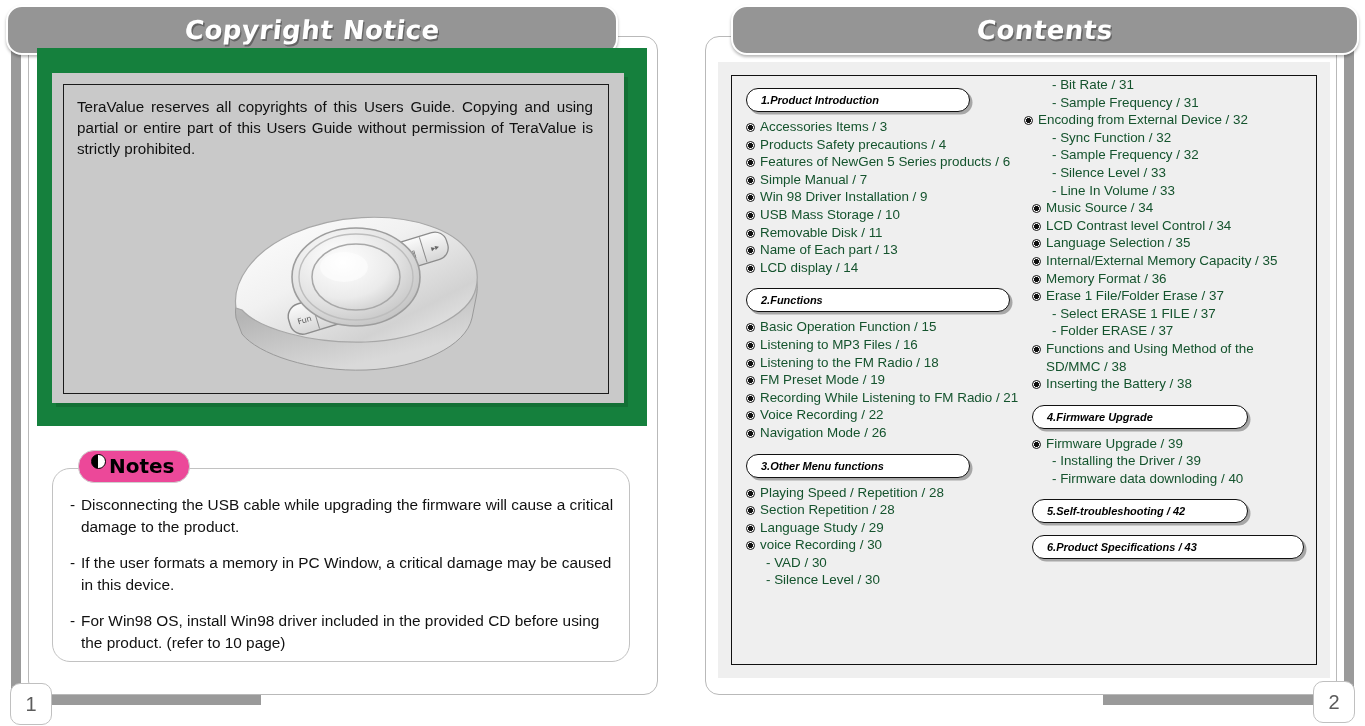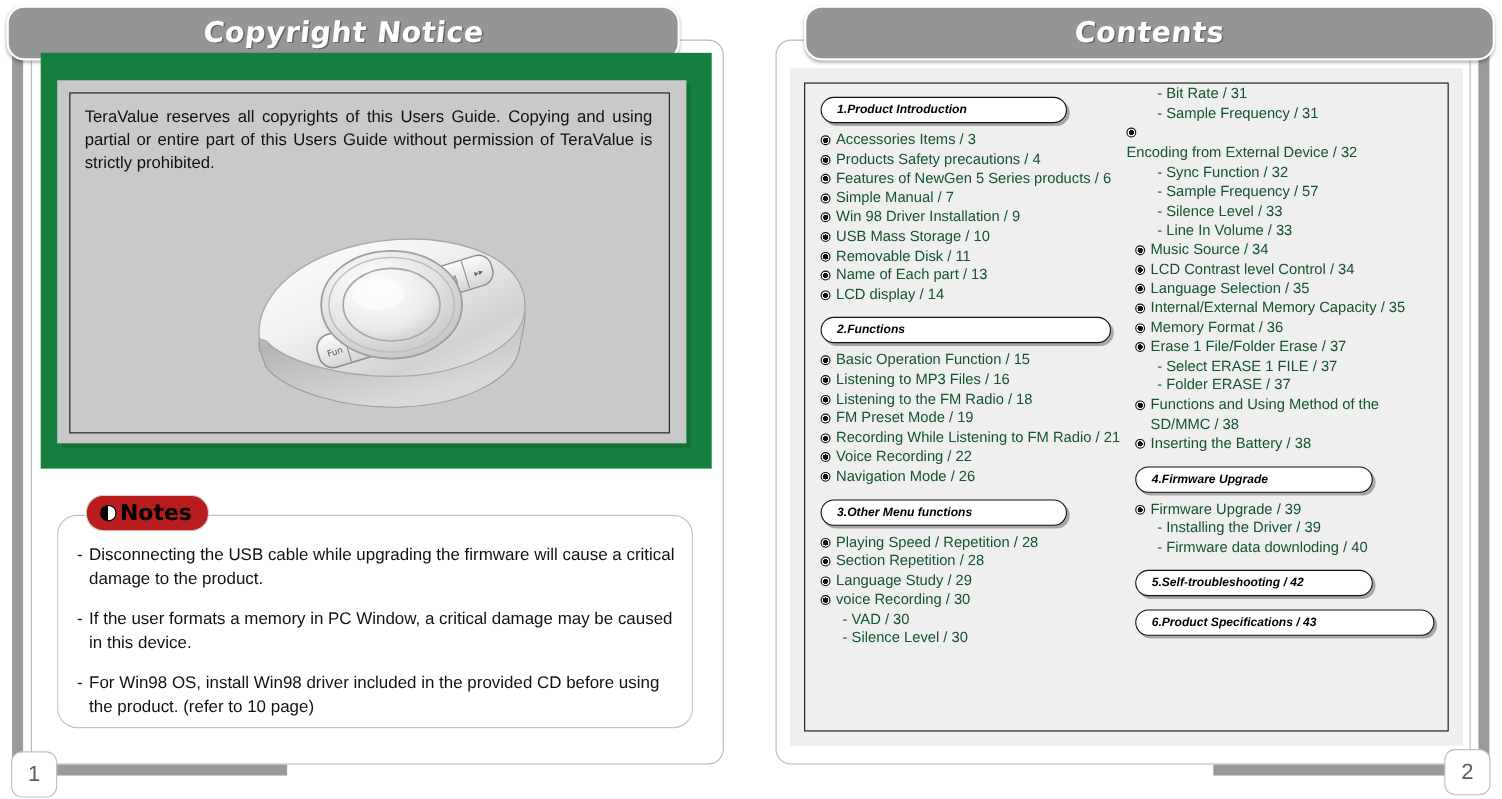--- a/index.html
+++ b/index.html
@@ -98,25 +98,25 @@
   
   .notes-box{
     position:absolute;left:52px;top:468px;width:578px;height:194px;
     border:1px solid #c2c2c2;border-radius:18px;
     background:#ffffff;
     box-sizing:border-box;
   }
   .notes-pill{
     position:absolute;left:78px;top:450px;
     padding:3px 14px 4px 12px;
-    background:#b91c1c;
+    background:#ec4899;
     border:1.5px solid #cfcfcf;
     border-radius:16px;
     font-size:20px;font-weight:bold;color:#000;
-    display:flex;align-items:center;gap:2px;
+    display:flex;align-items:flex-start;gap:2px;
     z-index:3;
     font-family:"DejaVu Sans","Liberation Sans",sans-serif;
   }
   .half-dot{
     width:13px;height:13px;border-radius:50%;
     background:linear-gradient(90deg,#000 0 50%,#fff 50% 100%);
     border:1.6px solid #000;
     display:inline-block;
     margin-right:1px;
   }
@@ -182,21 +182,21 @@
     border:1.6px solid #111;
     background:
       radial-gradient(circle,#111 0 48%,#fff 50% 100%);
     box-sizing:border-box;
   }
   li.lvl1 .txt{flex:1;}
   li.lvl2{padding-left:20px;}
   li.lvl2 .txt{flex:1;}
 
   
-  .col-b .hang{margin-left:-8px;flex-direction:column;}
+  .col-b .hang{margin-left:-8px;}
 
   
   .pagenum{
     position:absolute;
     width:40px;height:40px;
     border:1px solid #c0c0c0;
     border-radius:10px;
     background:#fff;
     display:flex;align-items:center;justify-content:center;
     font-size:20px;color:#5c5c5c;
@@ -477,21 +477,21 @@
             <li class="lvl1 hang">
               <span class="bullet">
                 <span class="dot-ring"></span>
               </span>
               <span class="txt">Encoding from External Device / 32</span>
             </li>
             <li class="lvl2">
               <span class="txt">- Sync Function / 32</span>
             </li>
             <li class="lvl2">
-              <span class="txt">- Sample Frequency / 57</span>
+              <span class="txt">- Sample Frequency / 32</span>
             </li>
             <li class="lvl2">
               <span class="txt">- Silence Level / 33</span>
             </li>
             <li class="lvl2">
               <span class="txt">- Line In Volume / 33</span>
             </li>
             <li class="lvl1">
               <span class="bullet">
                 <span class="dot-ring"></span>

